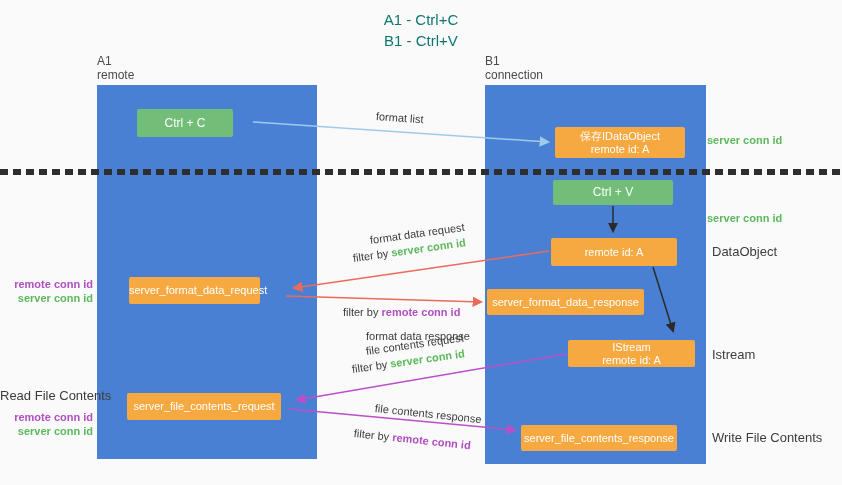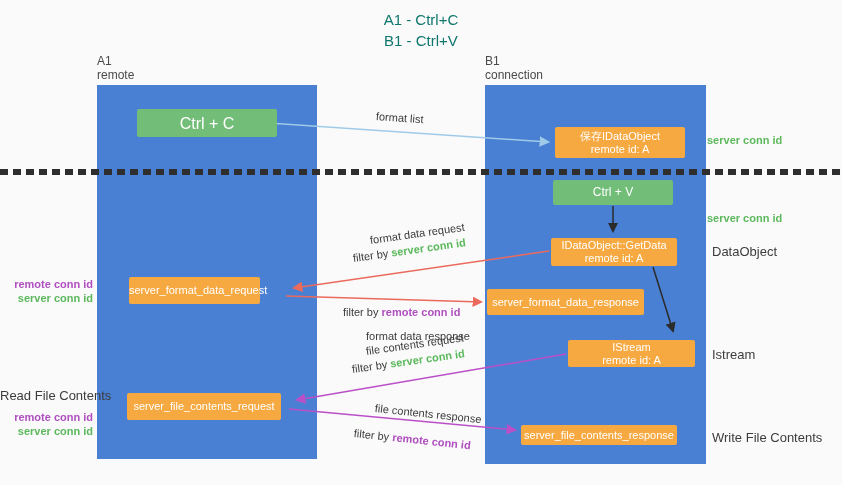--- a/index.html
+++ b/index.html
@@ -81,56 +81,55 @@
   </defs>
   <line x1="253" y1="122" x2="548" y2="142" stroke="#9fcbe8" stroke-width="1.5" marker-end="url(#m-blue)"></line>
   <line x1="613" y1="206" x2="613" y2="231" stroke="#2b2b2b" stroke-width="1.5" marker-end="url(#m-black)"></line>
   <line x1="549" y1="251" x2="294" y2="288" stroke="#ec6a5c" stroke-width="1.5" marker-end="url(#m-salmon)"></line>
   <line x1="286" y1="296" x2="481" y2="302" stroke="#ec6a5c" stroke-width="1.5" marker-end="url(#m-salmon)"></line>
   <line x1="653" y1="267" x2="673" y2="331" stroke="#2b2b2b" stroke-width="1.5" marker-end="url(#m-black)"></line>
   <line x1="566" y1="354" x2="297" y2="400" stroke="#bb4fc8" stroke-width="1.5" marker-end="url(#m-purple)"></line>
   <line x1="289" y1="409" x2="515" y2="430" stroke="#bb4fc8" stroke-width="1.5" marker-end="url(#m-purple)"></line>
 </svg>
 
-<div class="node green" style="left:137px;top:109px;width:140px;height:28px;font-size:16px;">
+<div class="node green" style="left:137px;top:109px;width:96px;height:28px;font-size:12px;">
   <span>Ctrl + C</span>
 </div>
 
 <div class="node orange" style="left:555px;top:127px;width:130px;height:31px;">
   <span>保存IDataObject</span>
   <span>remote id: A</span>
 </div>
 
 <div class="node green" style="left:553px;top:180px;width:120px;height:25px;font-size:12px;">
   <span>Ctrl + V</span>
 </div>
 
 <div class="node orange" style="left:551px;top:238px;width:126px;height:28px;">
-  <span>IDataObject::GetData</span>
   <span>remote id: A</span>
 </div>
 
 <div class="node orange" style="left:129px;top:277px;width:131px;height:27px;">
   <span>server_format_data_request</span>
 </div>
 
 <div class="node orange" style="left:487px;top:289px;width:157px;height:26px;">
   <span>server_format_data_response</span>
 </div>
 
 <div class="node orange" style="left:568px;top:340px;width:127px;height:27px;">
   <span>IStream</span>
   <span>remote id: A</span>
 </div>
 
 <div class="node orange" style="left:127px;top:393px;width:154px;height:27px;">
   <span>server_file_contents_request</span>
 </div>
 
-<div class="node orange" style="left:521px;top:425px;width:156px;height:20px;">
+<div class="node orange" style="left:521px;top:425px;width:156px;height:26px;">
   <span>server_file_contents_response</span>
 </div>
 
 <div class="elabel" style="left:376px;top:110px;transform:rotate(4deg);">format list</div>
 
 <div class="elabel" style="left:370px;top:234px;transform:rotate(-8deg);">format data request</div>
 <div class="elabel" style="left:353px;top:252px;transform:rotate(-8deg);">
   <span>filter by</span>
   <span class="hl-green">server conn id</span>
 </div>

